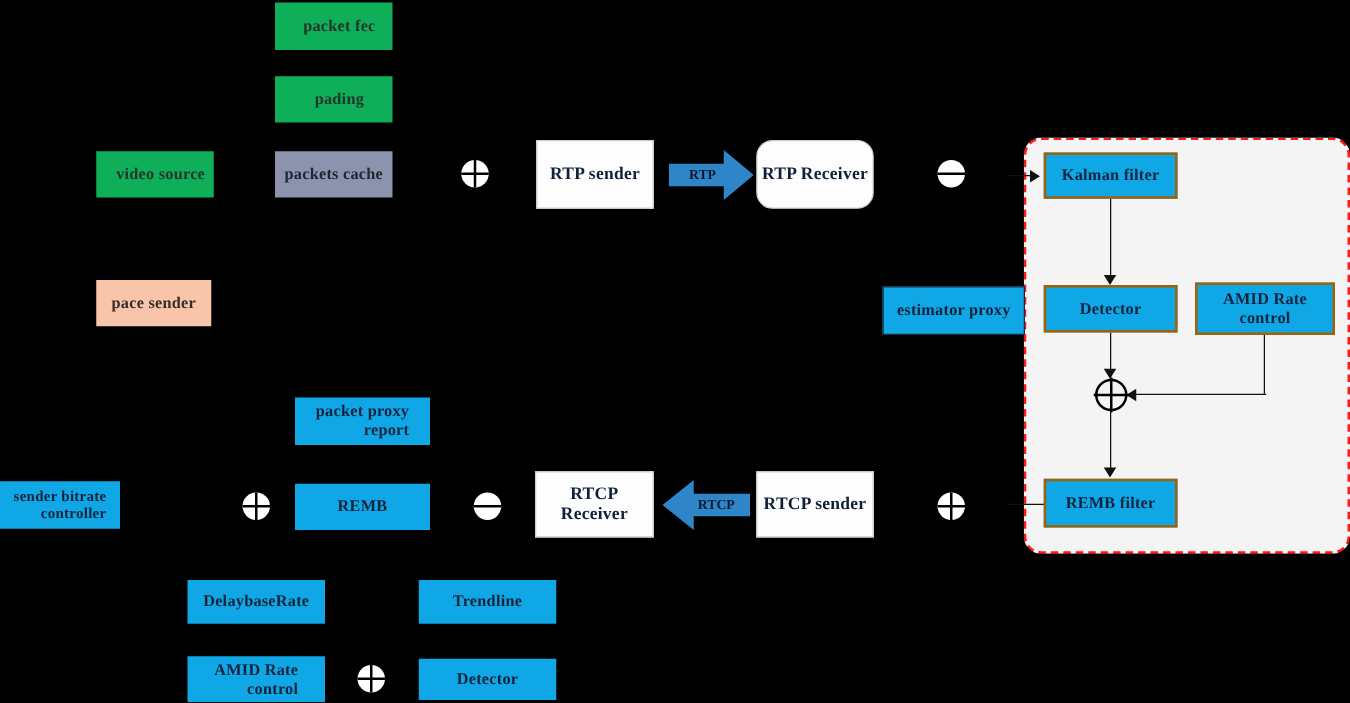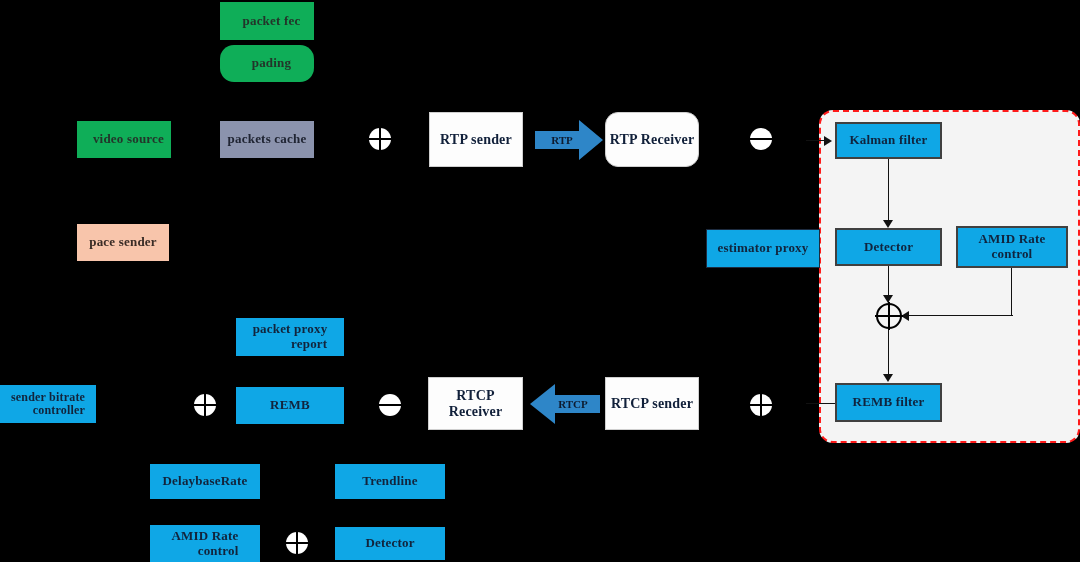--- a/index.html
+++ b/index.html
@@ -31,21 +31,21 @@
     color: #1b2a44;
     font-size: 13px;
     padding: 1px 3px;
   }
   .node.green   { background: #0FAE58; color: #23352a; border: 0; padding-left: 12px; }
   .node.blue    { background: #0FA7E6; color: #12243c; border: 1px solid #1d2b3f; text-align: right; }
   .node.blue.noborder { border: 0; }
   .node.grey    { background: #8b93ad; color: #202533; border: 0; }
   .node.peach   { background: #f8c5ab; color: #3a2c26; border: 0; }
   .node.white   { background: #fdfdfd; color: #11203a; border: 1px solid #cfcfcf; }
-  .node.inner   { background: #0FA7E6; color: #10243e; border: 2px solid #404040; }
+  .node.inner   { background: #0FA7E6; color: #10243e; border: 2px solid #a16207; }
 
   
   #est-container {
     position: absolute;
     box-sizing: border-box;
     background: #f4f4f4;
     border: 2px dashed #ff1a1a;
     border-radius: 14px;
   }
 
@@ -180,21 +180,21 @@
   </div>
 
   <div class="node inner" style="left:835px; top:383px; width:107px; height:39px;">
     <span>REMB filter</span>
   </div>
 
   <div class="node green" style="left:220px; top:2px; width:94px; height:38px;">
     <span>packet fec</span>
   </div>
 
-  <div class="node green" style="left:220px; top:45px; width:94px; height:37px;border-radius:14px;">
+  <div class="node green" style="left:220px; top:61px; width:94px; height:37px;">
     <span>pading</span>
   </div>
 
   <div class="node green" style="left:77px; top:121px; width:94px; height:37px;">
     <span>video source</span>
   </div>
 
   <div class="node grey" style="left:220px; top:121px; width:94px; height:37px;">
     <span>packets  cache</span>
   </div>

